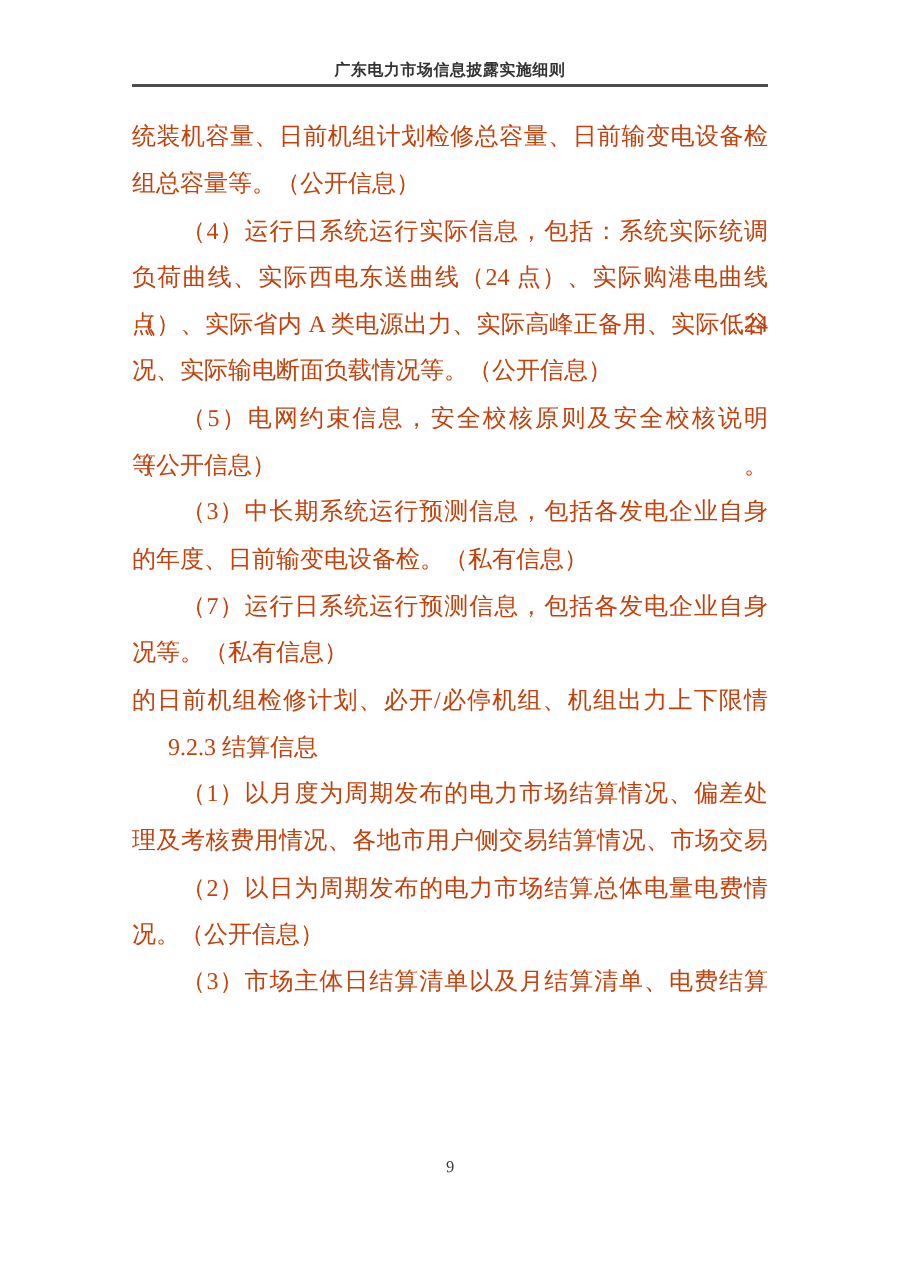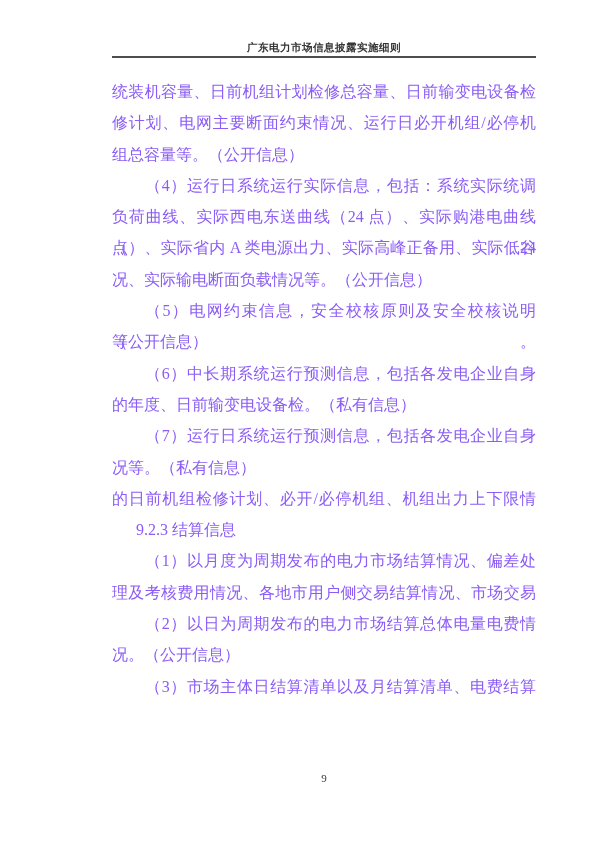--- a/index.html
+++ b/index.html
@@ -8,21 +8,20 @@
     background: #ffffff;
   }
   .page {
     position: relative;
     width: 572px;
     height: 848px;
     background: #ffffff;
     font-family: "Liberation Serif", "DejaVu Serif", serif;
     color: #262626;
     overflow: hidden;
-    margin-left: 24px;
   }
   .header {
     position: absolute;
     left: 88px;
     top: 0;
     width: 424px;
   }
   .header-title {
     display: block;
     padding-top: 41px;
@@ -42,21 +41,21 @@
   .doc-body {
     position: absolute;
     left: 88px;
     top: 76px;
     width: 424px;
   }
   .line {
     height: 31.3px;
     line-height: 31.3px;
     font-size: 16px;
-    color: #8b5cf6;
+    color: #c2410c;
     white-space: normal;
   }
   .line.just {
     text-align: justify;
     text-align-last: justify;
   }
   .line.indent-para {
     text-indent: 33px;
   }
   .line.indent-head {
@@ -80,29 +79,28 @@
 
 <div class="page">
 
   <div class="header">
     <span class="header-title">广东电力市场信息披露实施细则</span>
     <div class="header-rule"></div>
   </div>
 
   <div class="doc-body">
       <div class="line just">统装机容量、日前机组计划检修总容量、日前输变电设备检</div>
-      <div class="line just">修计划、电网主要断面约束情况、运行日必开机组/必停机</div>
       <div class="line">组总容量等。（公开信息）</div>
       <div class="line just indent-para">（4）运行日系统运行实际信息，包括：系统实际统调</div>
       <div class="line just">负荷曲线、实际西电东送曲线（24 点）、实际购港电曲线（24</div>
       <div class="line just">点）、实际省内 A 类电源出力、实际高峰正备用、实际低谷</div>
       <div class="line">况、实际输电断面负载情况等。（公开信息）</div>
       <div class="line just indent-para">（5）电网约束信息，安全校核原则及安全校核说明等。</div>
       <div class="line">（公开信息）</div>
-      <div class="line just indent-para">（6）中长期系统运行预测信息，包括各发电企业自身</div>
+      <div class="line just indent-para">（3）中长期系统运行预测信息，包括各发电企业自身</div>
       <div class="line">的年度、日前输变电设备检。（私有信息）</div>
       <div class="line just indent-para">（7）运行日系统运行预测信息，包括各发电企业自身</div>
       <div class="line">况等。（私有信息）</div>
       <div class="line just">的日前机组检修计划、必开/必停机组、机组出力上下限情</div>
       <div class="line indent-head">9.2.3 结算信息</div>
       <div class="line just indent-para">（1）以月度为周期发布的电力市场结算情况、偏差处</div>
       <div class="line just">理及考核费用情况、各地市用户侧交易结算情况、市场交易</div>
       <div class="line just indent-para">（2）以日为周期发布的电力市场结算总体电量电费情</div>
       <div class="line">况。（公开信息）</div>
       <div class="line just indent-para">（3）市场主体日结算清单以及月结算清单、电费结算</div>

